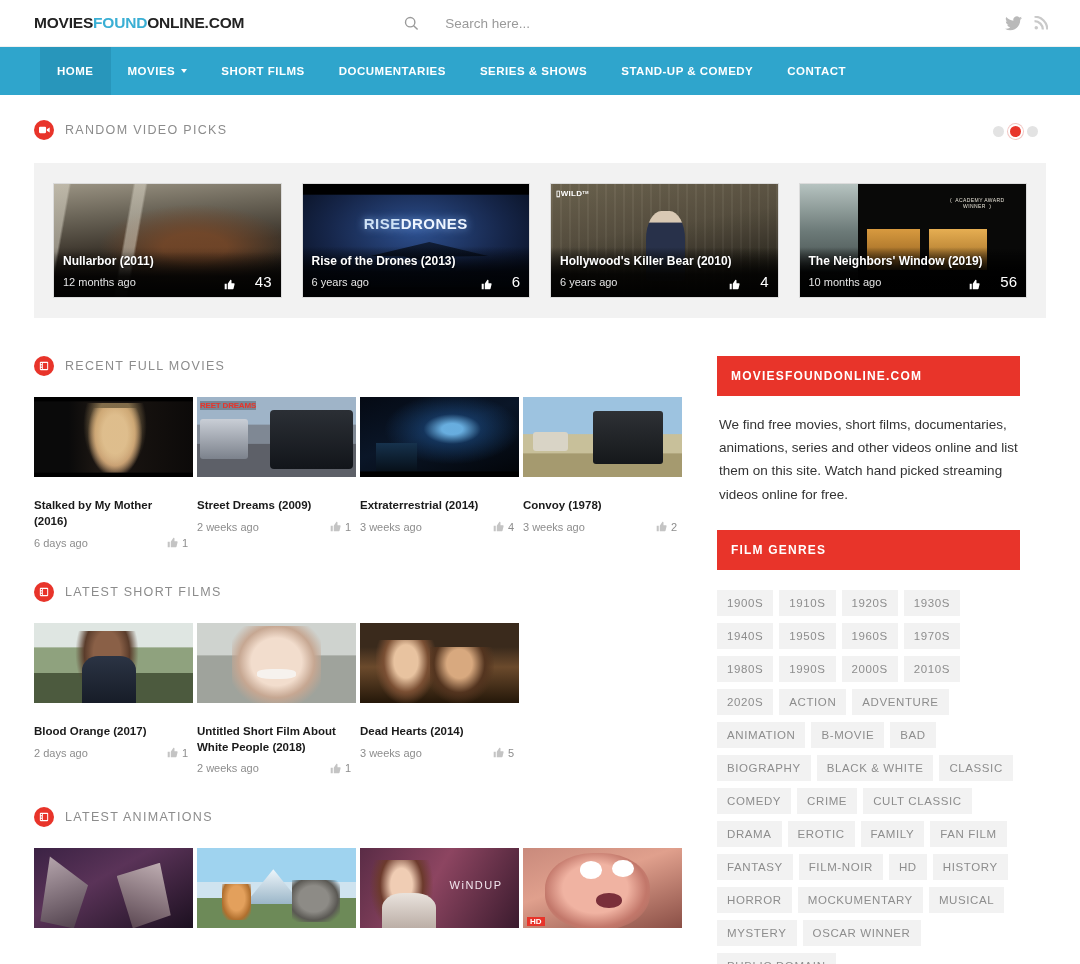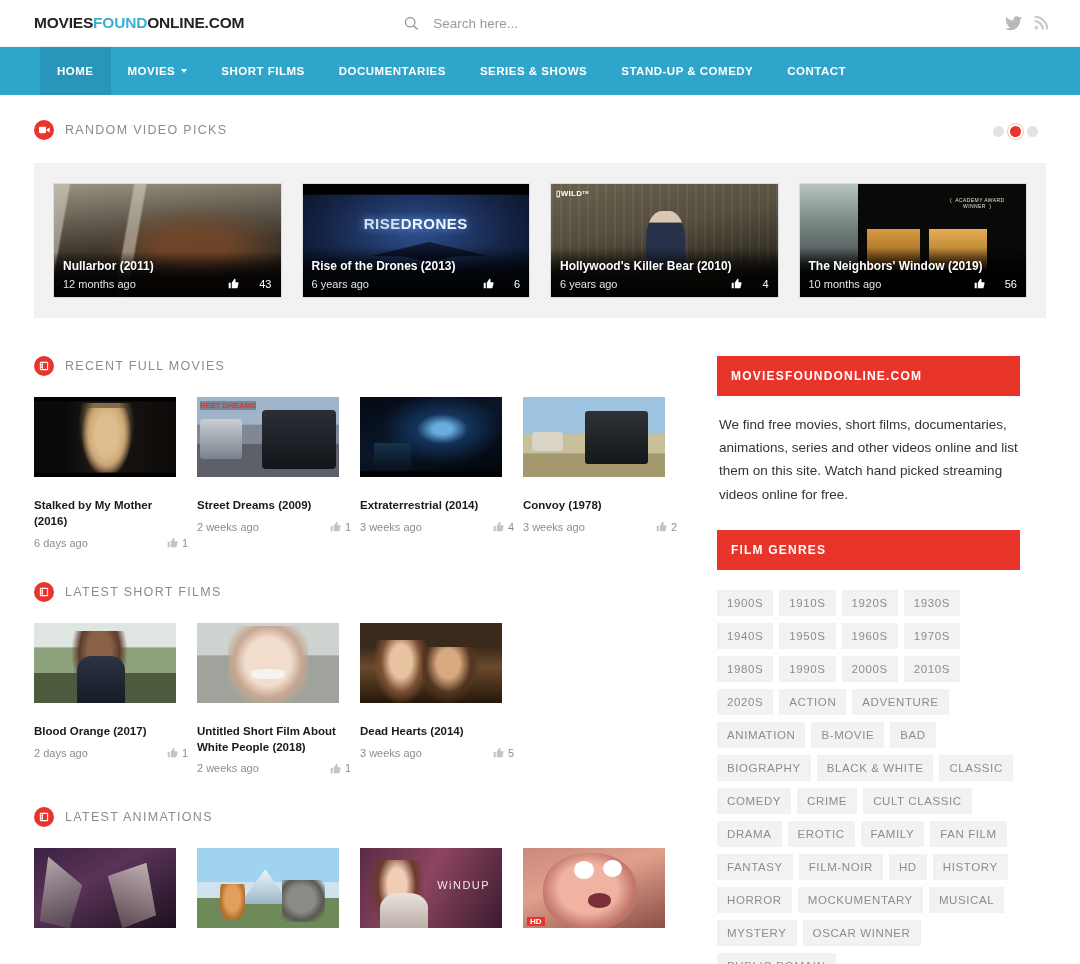--- a/index.html
+++ b/index.html
@@ -28,21 +28,21 @@
     font-weight: bold;
     letter-spacing: -0.2px;
     color: #222;
     white-space: nowrap;
   }
   .logo .mid { color: #3aafd4; }
   .search-wrap {
     display: flex;
     align-items: center;
     margin-left: 160px;
-    gap: 14px;
+    gap: 26px;
   }
   .search-icon { width: 15px; height: 15px; display:block; }
   .search-input {
     border: none;
     outline: none;
     font-size: 13.5px;
     color: #9a9a9a;
     font-family: "Liberation Sans", sans-serif;
     width: 300px;
     background: transparent;
@@ -136,40 +136,40 @@
     padding: 7px 9px 7px 9px;
     background: linear-gradient(to top, rgba(0,0,0,0.85), rgba(0,0,0,0.0));
     color: #fff;
   }
   .cslide .ctitle {
     font-size: 12px; font-weight: bold; line-height: 1.3;
     text-shadow: 0 1px 2px rgba(0,0,0,.8);
   }
   .cmeta { display:flex; justify-content: space-between; align-items:center; margin-top: 3px; }
   .cdate { font-size: 11px; color: #e4e4e4; text-shadow: 0 1px 2px rgba(0,0,0,.8); }
-  .clikes { font-size: 11px; color: #fff; display:flex; align-items:flex-start; gap:20px; }
+  .clikes { font-size: 15px; color: #fff; display:flex; align-items:flex-end; gap:20px; }
 
   
   .content {
     display: flex;
     padding: 38px 34px 0 34px;
     gap: 29px;
     align-items: flex-start;
   }
   .col-main { width: 654px; flex: 0 0 654px; }
   .col-side { width: 303px; flex: 0 0 303px; }
 
   .movie-section { margin-bottom: 33px; }
   .grid {
     display: flex;
     gap: 9px;
     margin-top: 21px;
   }
   .card { width: 154px; cursor: pointer; }
-  .card .thumb { width: 142px; height: 80px; overflow: hidden; background:#222; position:relative; }
+  .card .thumb { width: 159px; height: 80px; overflow: hidden; background:#222; position:relative; }
   .card .name {
     margin-top: 21px;
     font-size: 11.5px;
     font-weight: bold;
     color: #1a1a1a;
     line-height: 1.38;
   }
   .card .row {
     margin-top: 7px;
     display: flex; justify-content: space-between; align-items: center;

